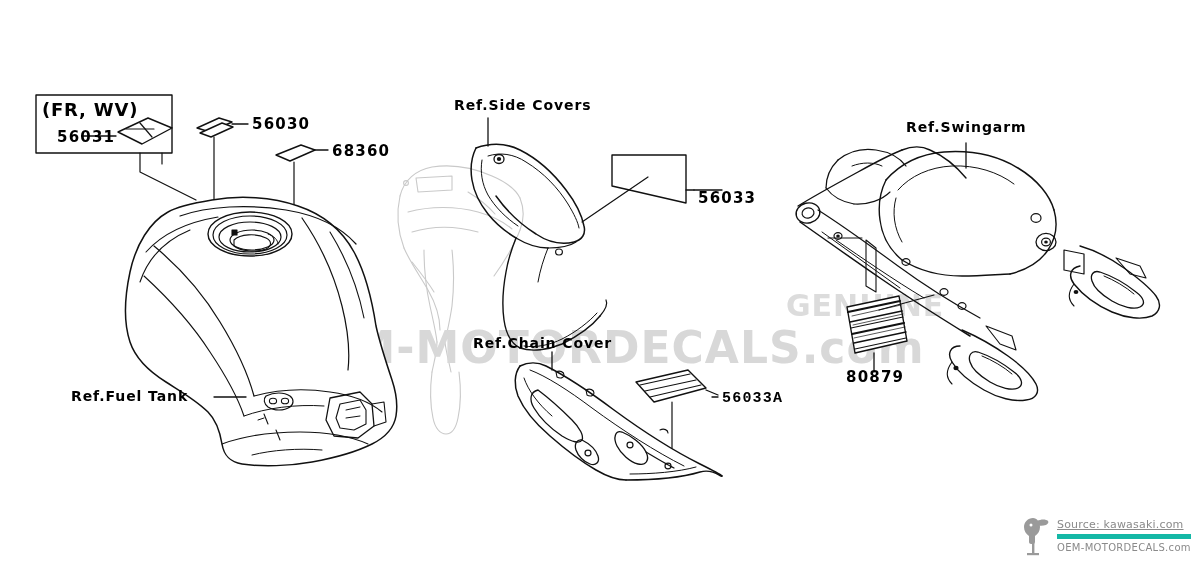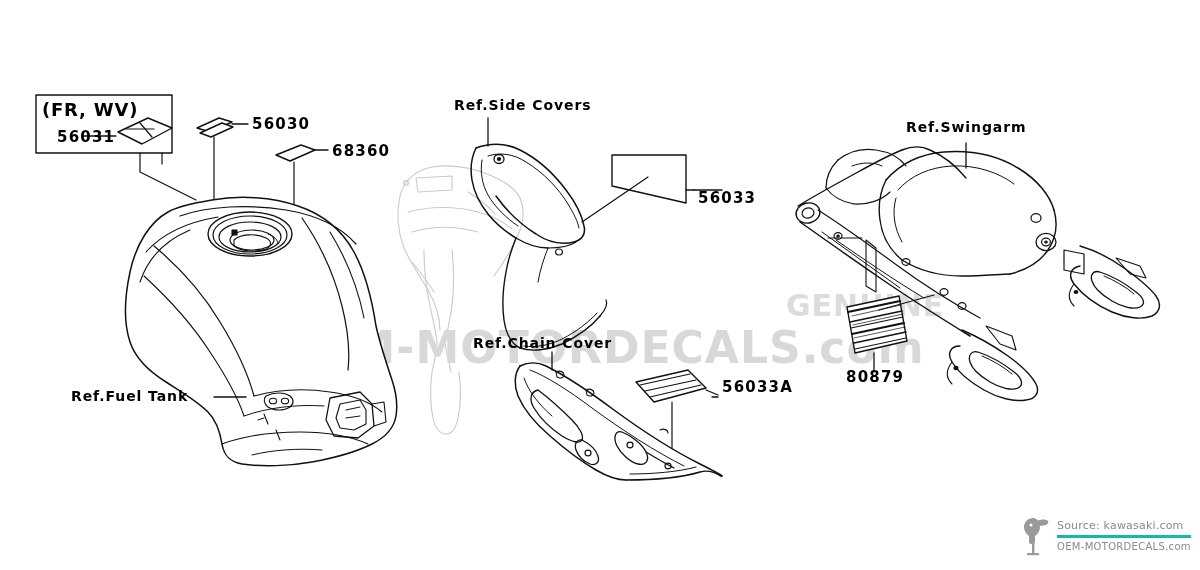--- a/index.html
+++ b/index.html
@@ -65,22 +65,23 @@
   .src-text {
     display: flex;
     flex-direction: column;
     justify-content: center;
   }
   .src-line1 {
     font-family: "DejaVu Sans", "Liberation Sans", sans-serif;
     font-size: 11px;
     color: #8a8a8a;
     padding-bottom: 3px;
-    border-bottom: 3px solid #14b8a6;
+    border-bottom: 5px solid #14b8a6;
     letter-spacing: 0.2px;
+    text-decoration: underline;
   }
   .src-line2 {
     font-family: "DejaVu Sans", "Liberation Sans", sans-serif;
     font-size: 10px;
     color: #8a8a8a;
     padding-top: 3px;
     letter-spacing: 0.3px;
   }
 </style>
 </head>
@@ -373,21 +374,21 @@
 
     </g>
   </svg>
 
   <div class="lbl boxcode" style="left:42px; top:99px;">(FR, WV)</div>
   <div class="lbl partnum" style="left:57px; top:128px;">56031</div>
 
   <div class="lbl partnum" style="left:252px; top:115px;">56030</div>
   <div class="lbl partnum" style="left:332px; top:142px;">68360</div>
   <div class="lbl partnum" style="left:698px; top:189px;">56033</div>
-  <div class="lbl partnum" style="left:722px; top:378px;">56033A</div>
+  <div class="lbl partnum" style="left:722px; top:390px;font-family:Liberation Mono, monospace;">56033A</div>
   <div class="lbl partnum" style="left:846px; top:368px;">80879</div>
 
   <div class="lbl refname" style="left:414px; top:97px;margin-left:40px;">Ref.Side Covers</div>
   <div class="lbl refname" style="left:906px; top:119px;">Ref.Swingarm</div>
   <div class="lbl refname" style="left:71px; top:388px;">Ref.Fuel Tank</div>
   <div class="lbl refname" style="left:473px; top:335px;">Ref.Chain Cover</div>
 
   <div class="src-wrap">
     <svg width="30" height="46" viewBox="0 0 30 46">
       <g fill="#9a9a9a">

